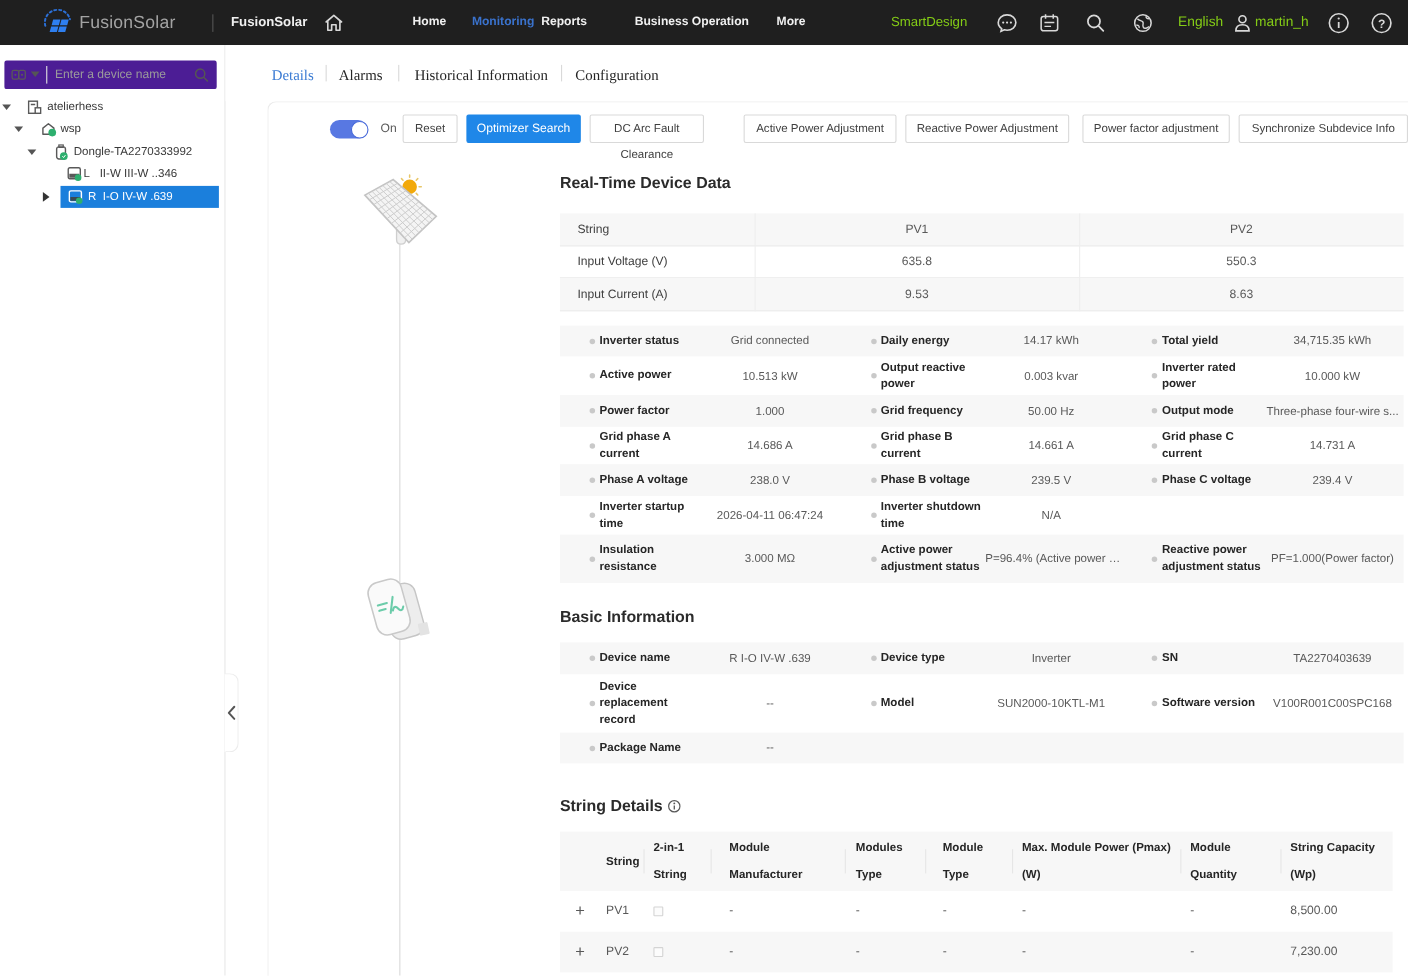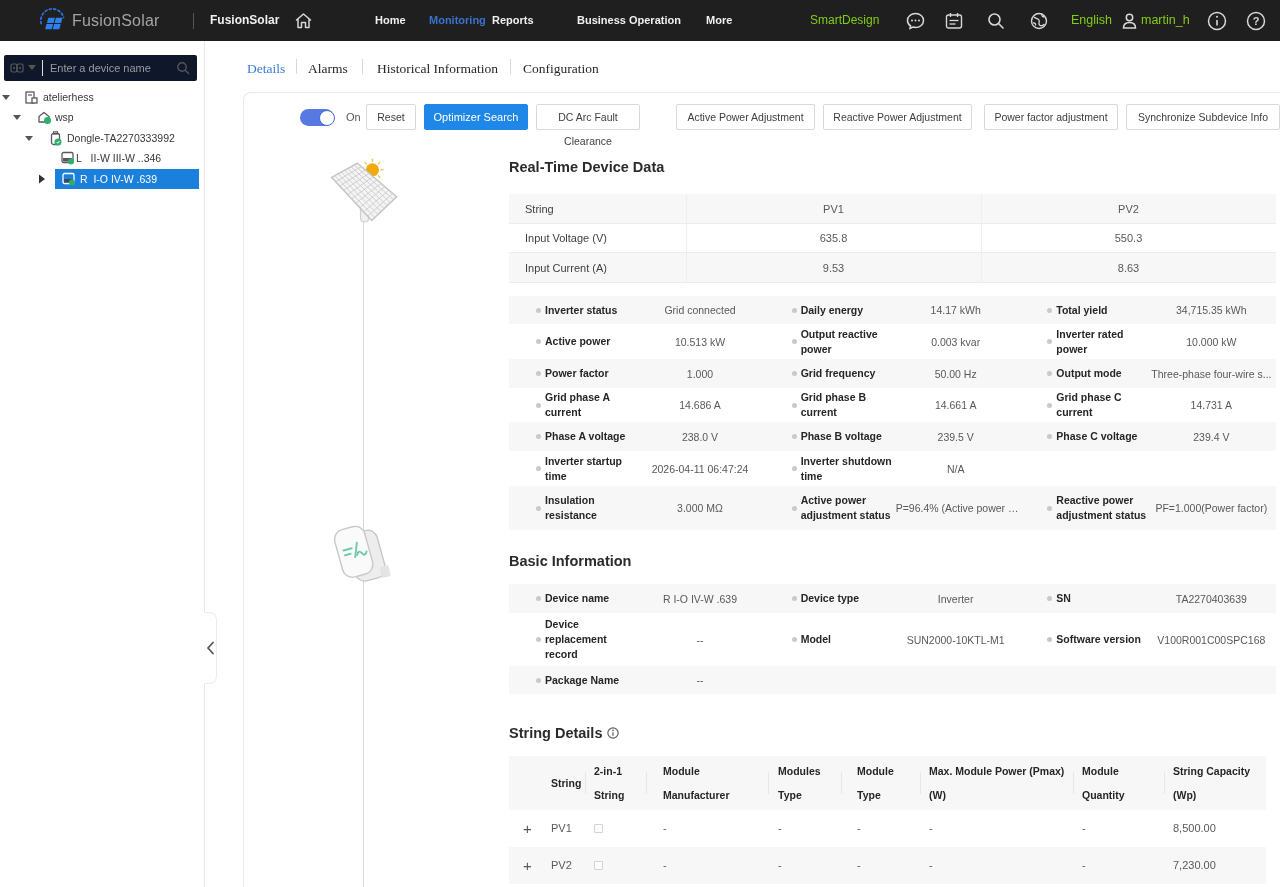--- a/index.html
+++ b/index.html
@@ -13,21 +13,21 @@
 #topnav .item { position:absolute; top:0; height:41px; line-height:41px; white-space:nowrap; }
 #topnav .ni { position:absolute; }
 .nav-logo-text { color:#a3a3a3; font-size:16px; letter-spacing:0.2px; }
 .nav-bold { color:#f0f0f0; font-size:11px; font-weight:bold; }
 .nav-blue { color:#3a72cc; font-size:11px; font-weight:bold; }
 .nav-reg { color:#84cc16; font-size:12px; }
 
 
 #sidebar { position:absolute; left:0; top:41px; width:205px; height:846px; background:#fff;
   border-right:1px solid #e8e8e8; }
-#searchbox { position:absolute; left:4px; top:14px; width:193px; height:26px; background:#0f172a;
+#searchbox { position:absolute; left:4px; top:14px; width:193px; height:26px; background:#4c1d95;
   border-radius:2px; }
 .tree-row { position:absolute; height:20px; line-height:20px; font-size:10.5px; color:#383838; white-space:nowrap; }
 .caret-d { width:0; height:0; border-left:4px solid transparent; border-right:4px solid transparent;
   border-top:5px solid #555; display:inline-block; }
 #sel-row { position:absolute; left:55px; top:128px; width:144px; height:20px; background:#1b7fdc;
   color:#fff; font-size:10.5px; line-height:20px; }
 #collapse-handle { position:absolute; left:204px; top:612px; width:13px; height:72px;
   background:#fff; border:1px solid #ececec; border-left:1px solid #fff; border-radius:0 8px 8px 0; }
 
 

